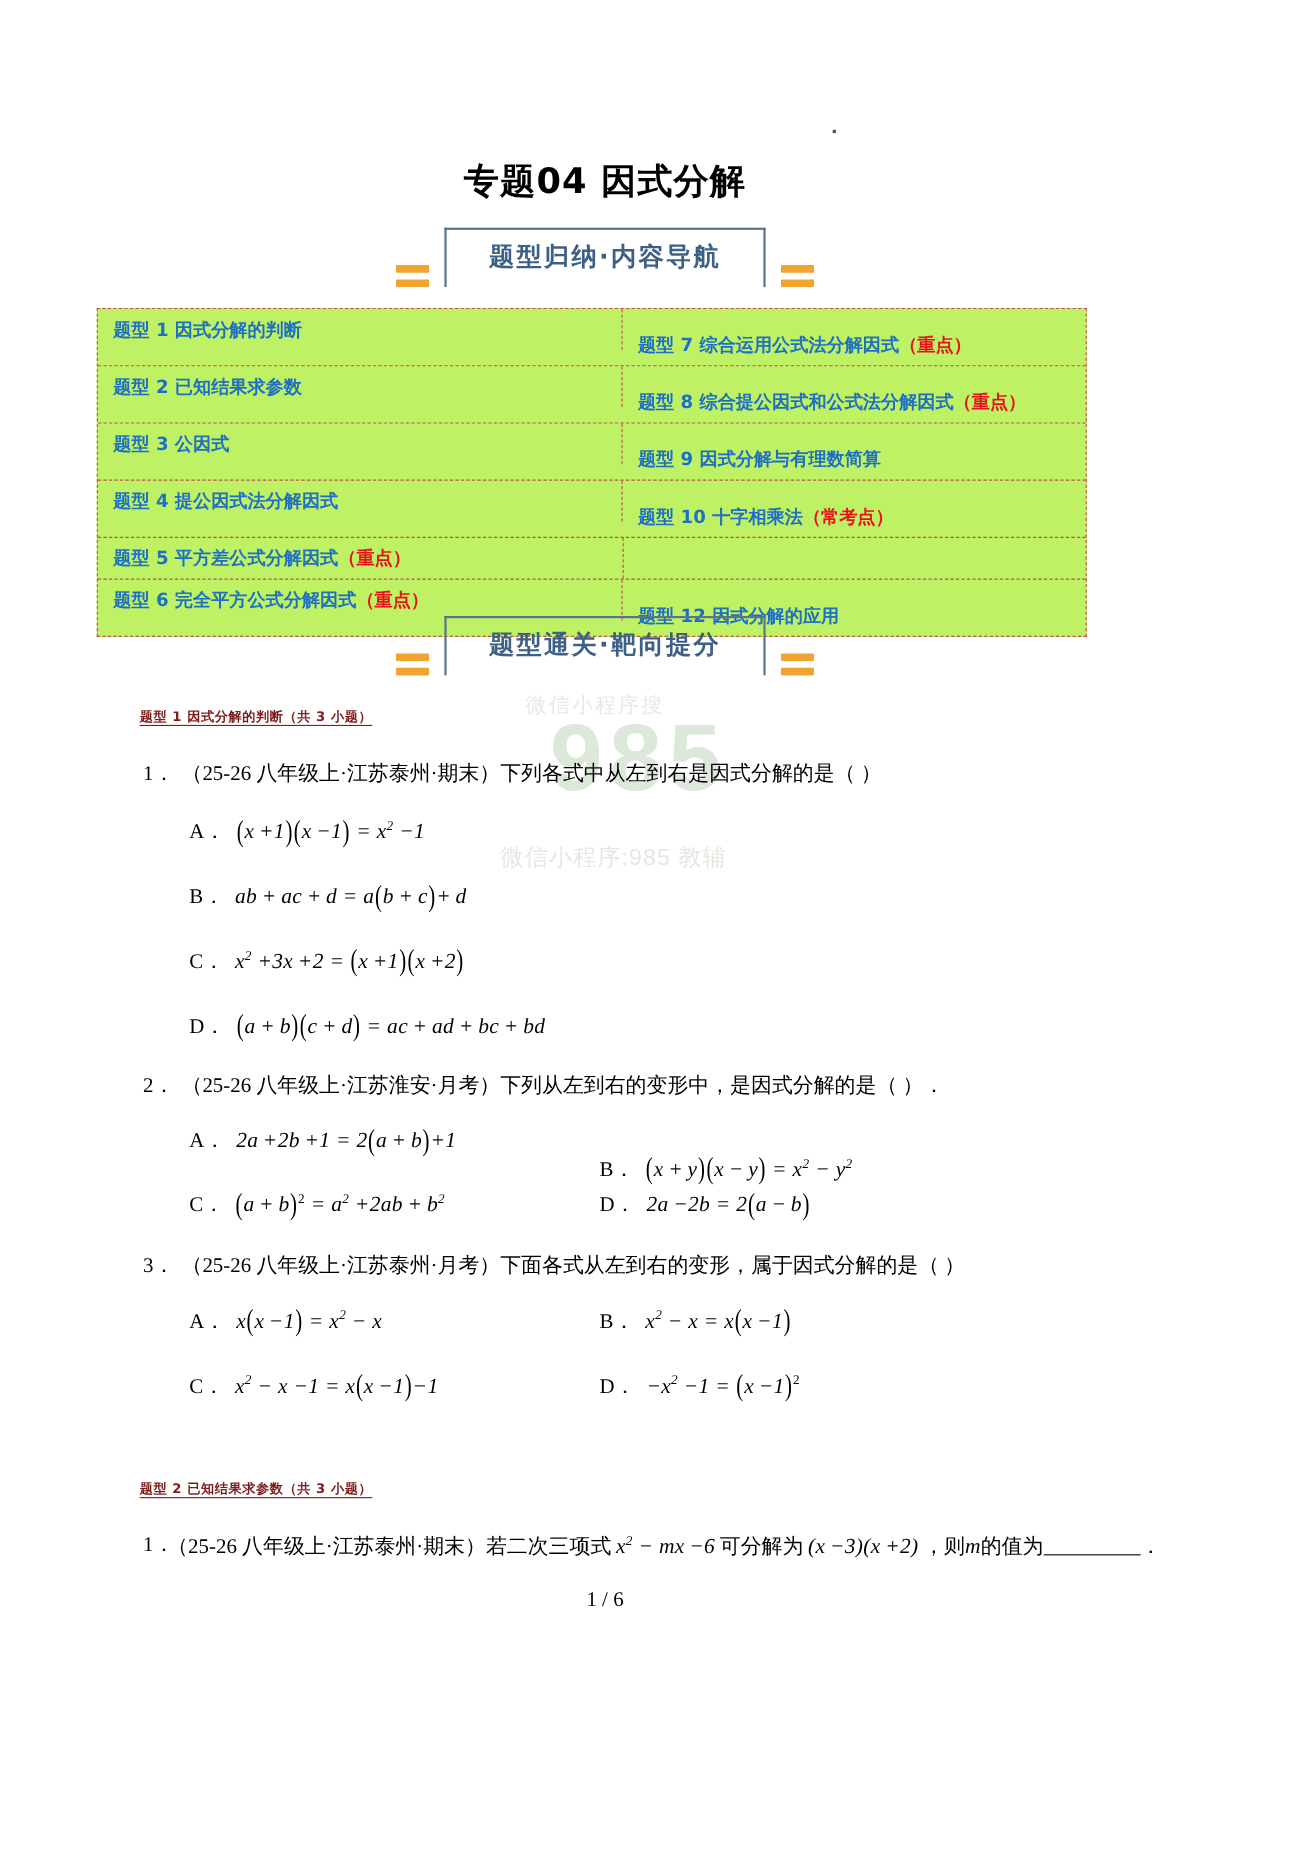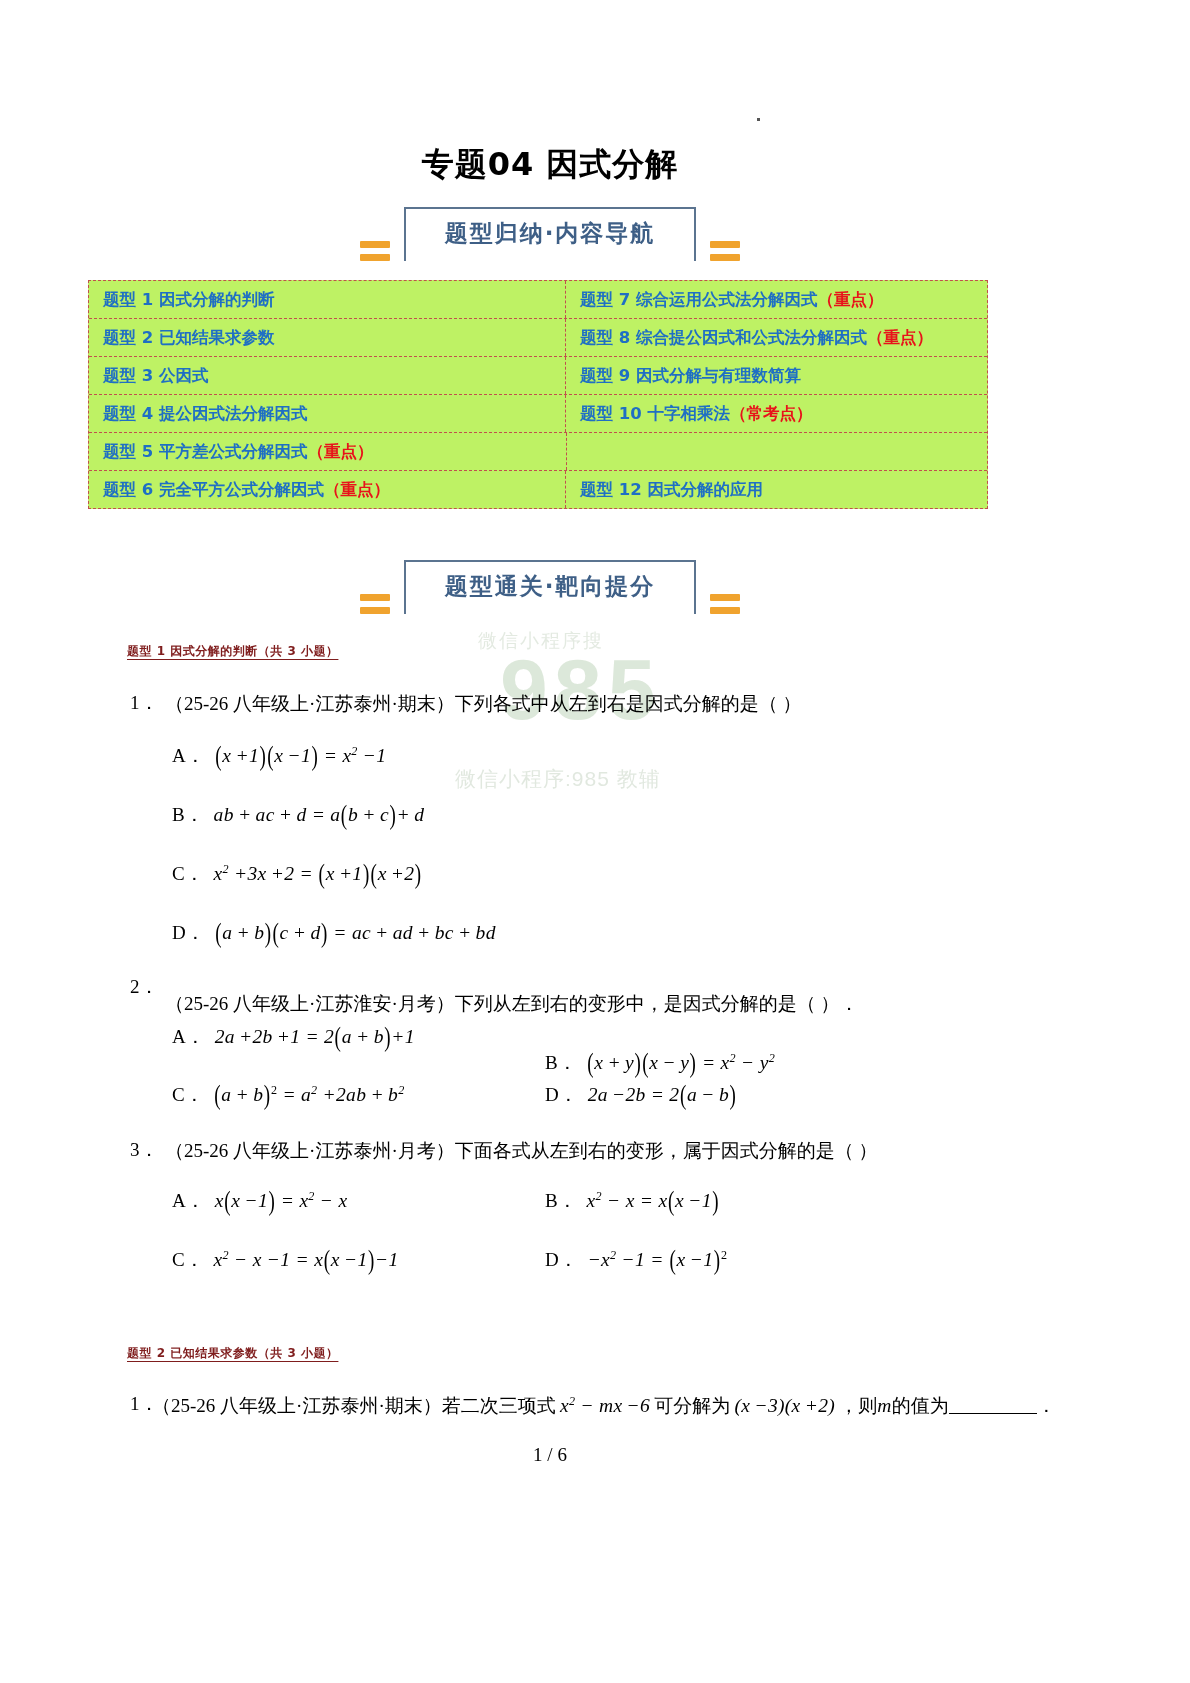--- a/index.html
+++ b/index.html
@@ -150,20 +150,21 @@
     overflow: hidden;
     display: flex;
     align-items: center;
   }
   .toc-cell.left {
     width: 478px;
     border-right: 1px dashed #c0504d;
   }
   .toc-cell.right {
     width: 422px;
+    margin-top: 14px;
   }
   .hot { color: #e8131a; }
 
   
   .section-head {
     position: absolute;
     font-family: "DejaVu Sans", "Liberation Sans", sans-serif;
     font-size: 12px;
     font-weight: bold;
     color: #7f1d1d;
@@ -373,21 +374,21 @@
   <div class="opt" style="left:172px; top:861px;">
     <span class="opt-label">C．</span>
     <span class="m">&nbsp;x<sup>2</sup> +3x +2 = <span class="paren">(</span>x +1<span class="paren">)</span><span class="paren">(</span>x +2<span class="paren">)</span></span>
   </div>
   <div class="opt" style="left:172px; top:920px;">
     <span class="opt-label">D．</span>
     <span class="m">&nbsp;<span class="paren">(</span>a + b<span class="paren">)</span><span class="paren">(</span>c + d<span class="paren">)</span> = ac + ad + bc + bd</span>
   </div>
 
   <div class="q-num" style="left:130px; top:974px; width:22px;">2．</div>
-  <div class="q" style="left:165px; top:974px;margin-top:16px;">
+  <div class="q" style="left:165px; top:974px;">
     <span class="q-stem">（25-26 八年级上·江苏淮安·月考）</span><span class="q-stem">下列从左到右的变形中，是因式分解的是（     ）．</span>
   </div>
 
   <div class="opt" style="left:172px; top:1024px;">
     <span class="opt-label">A．</span>
     <span class="m">&nbsp;2a +2b +1 = 2<span class="paren">(</span>a + b<span class="paren">)</span>+1</span>
   </div>
   <div class="opt" style="left:545px; top:1024px;margin-top:26px;">
     <span class="opt-label">B．</span>
     <span class="m">&nbsp;<span class="paren">(</span>x + y<span class="paren">)</span><span class="paren">(</span>x − y<span class="paren">)</span> = x<sup>2</sup> − y<sup>2</sup></span>

